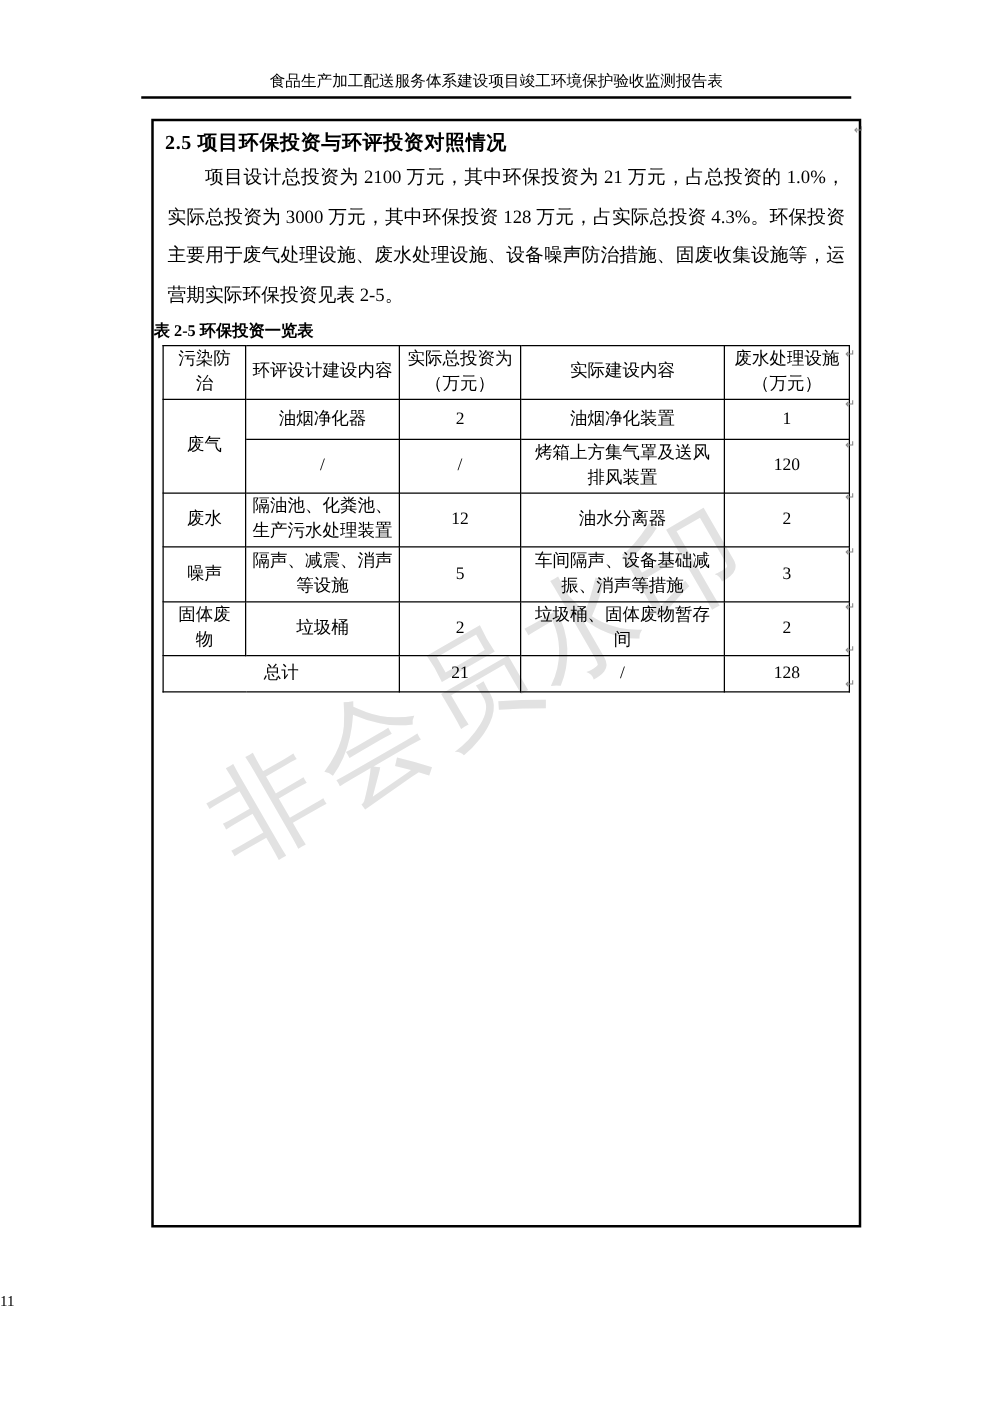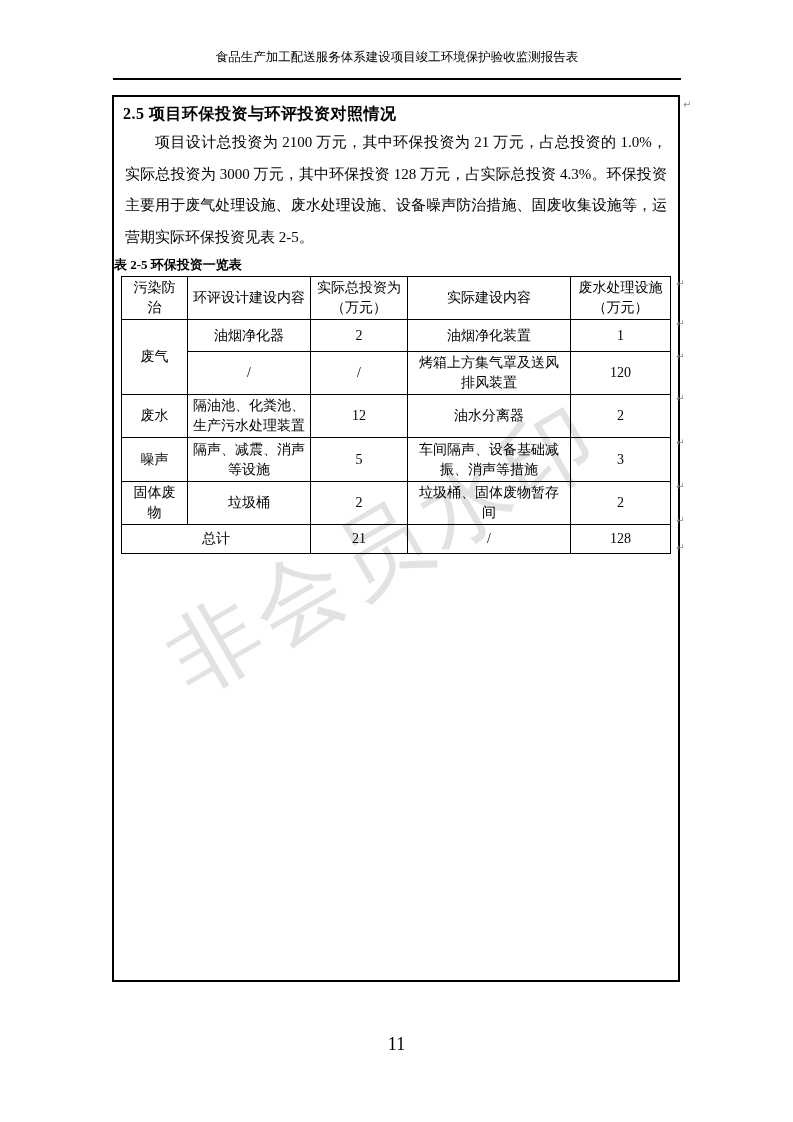--- a/index.html
+++ b/index.html
@@ -6,38 +6,38 @@
   html,body { background:#ffffff; }
   body {
     position:relative;
     width:793px; height:1122px;
     font-family:"Liberation Serif","DejaVu Serif",serif;
     color:#000;
     overflow:hidden;
   }
   
   .page-header {
-    position:absolute; left:113px; top:48px; width:568px;
+    position:absolute; left:113px; top:56px; width:568px;
     text-align:center; font-size:12.5px; line-height:18px;
-    padding-bottom:12px;
+    padding-bottom:3px;
     border-bottom:2px solid #000;
     z-index:2;
   }
   
   .watermark {
     position:absolute; left:176px; top:622px;
     font-size:90px; line-height:92px; letter-spacing:6px;
     color:#e2e2e2; white-space:nowrap;
     transform:rotate(-30deg); transform-origin:0 50%;
     z-index:0; font-family:"Liberation Sans","DejaVu Sans",sans-serif;
     user-select:none;
   }
   
   .content-box {
-    position:absolute; left:112px; top:95px; width:568px; height:887px;
+    position:absolute; left:121px; top:95px; width:568px; height:887px;
     border:2px solid #000; background:transparent; z-index:1;
   }
   .section-heading {
     margin:7px 0 0 9px;
     font-size:16px; font-weight:bold; letter-spacing:0.5px;
   }
   .body-para {
     margin:2px 11px 0 11px;
     font-size:15px; line-height:31.6px;
     text-align:justify; text-indent:2em;
@@ -75,21 +75,21 @@
   .pm3{left:676px; top:319px;}
   .pm4{left:676px; top:352px;}
   .pm5{left:676px; top:394px;}
   .pm6{left:676px; top:438px;}
   .pm7{left:676px; top:482px;}
   .pm8{left:676px; top:516px;}
   .pm9{left:676px; top:543px;}
   
   .page-footer {
     position:absolute; left:0; top:1034px; width:100%;
-    text-align:center; font-size:18px; z-index:2;
+    text-align:left; font-size:12px; z-index:2;
   }
 </style>
 </head>
 <body>
 
 <div class="watermark">非会员水印</div>
 
 <div class="page-header">食品生产加工配送服务体系建设项目竣工环境保护验收监测报告表</div>
 
 <div class="content-box">

